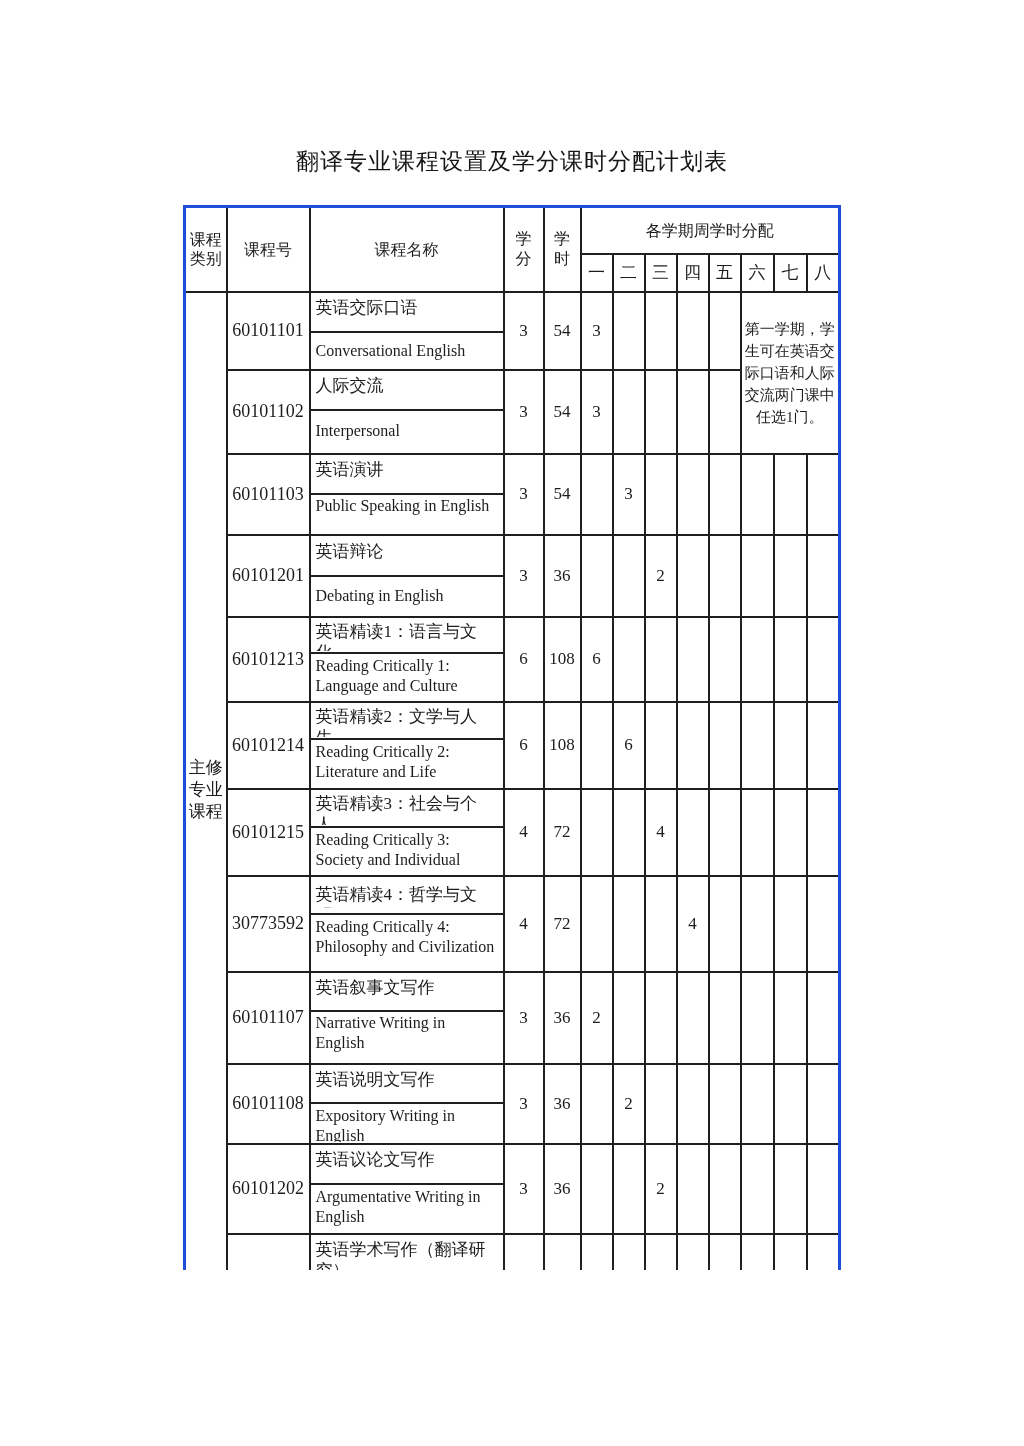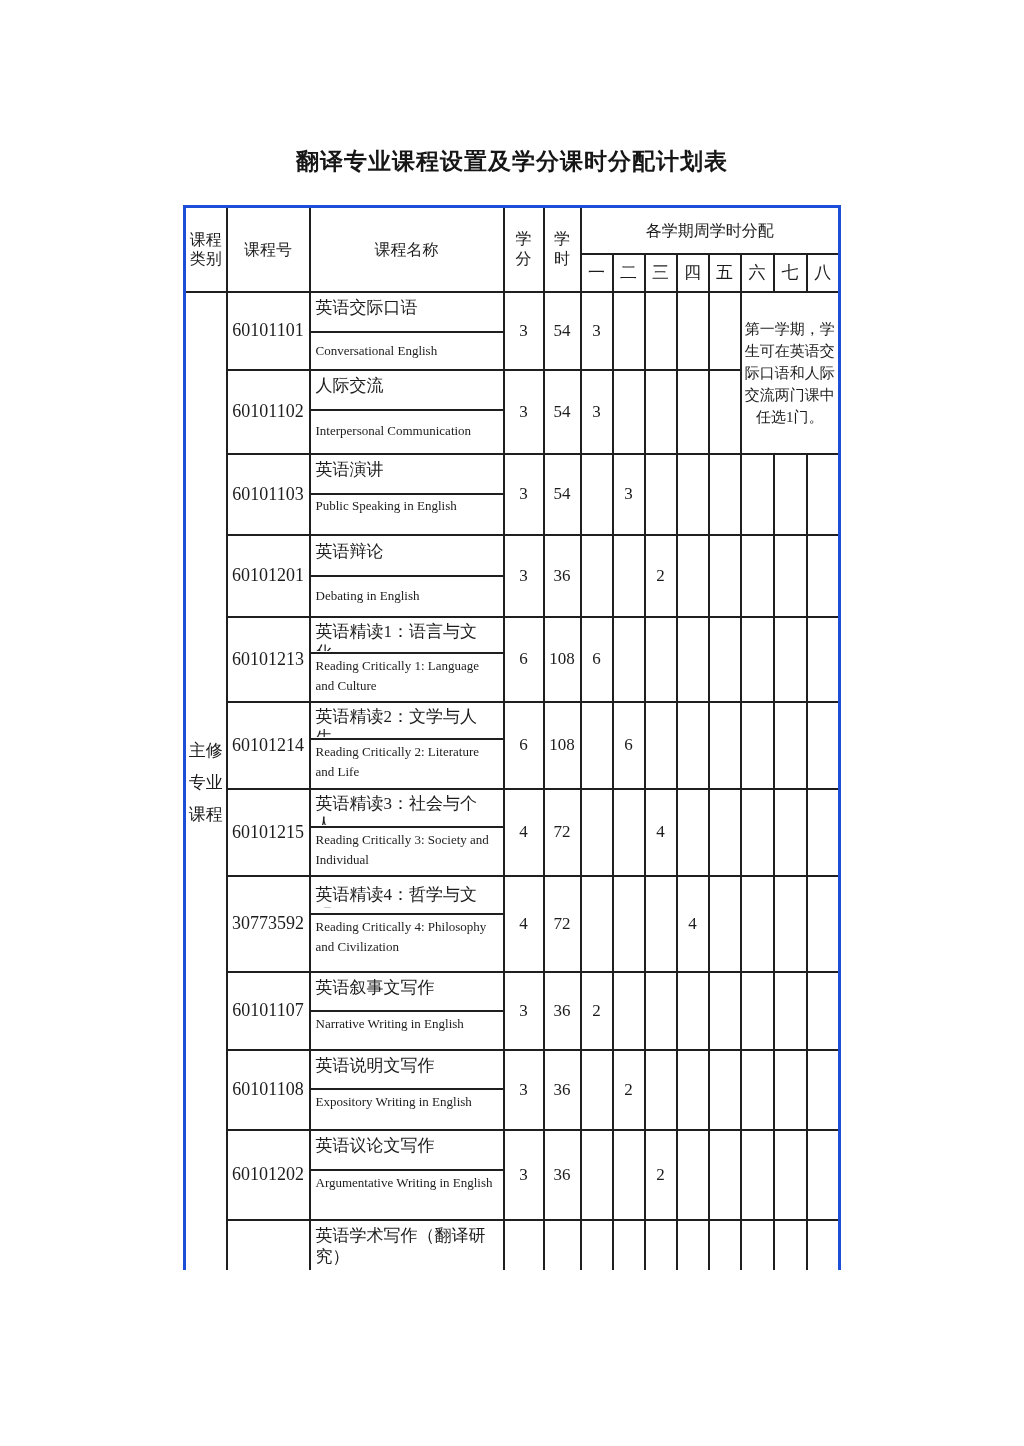--- a/index.html
+++ b/index.html
@@ -13,21 +13,21 @@
     color: #1c1c1c;
     overflow: hidden;
   }
   .doc-title {
     position: absolute;
     top: 146px;
     left: 0;
     width: 100%;
     text-align: center;
     font-size: 23px;
-    font-weight: bold;
+    font-weight: normal;
     letter-spacing: 1px;
     color: #161616;
   }
   .table-clip {
     position: absolute;
     top: 205px;
     left: 183px;
     width: 660px;
     height: 1065px;
     overflow: hidden;
@@ -45,41 +45,41 @@
     text-align: center;
     font-weight: normal;
     color: #1c1c1c;
     overflow: hidden;
   }
   thead th { font-size: 16px; line-height: 19px; }
   thead .sem-h { font-size: 17px; }
   .narrow-head { width: 1.2em; margin: 0 auto; line-height: 20px; }
   .cat-label {
     font-size: 17px;
-    line-height: 32px;
+    line-height: 22px;
     width: 2.2em;
     margin: 16px auto;
   }
   .cell-no { font-size: 18px; letter-spacing: 0px; }
   .cell-num { font-size: 17px; }
   .name-td { vertical-align: top; text-align: left; }
   .zh-inner, .en-inner {
     overflow: hidden;
     display: flex;
     flex-direction: column;
     justify-content: flex-start;
     text-align: left;
   }
   .zh-inner {
     font-size: 17px;
     line-height: 21px;
     padding: 2px 16px 8px 5px;
   }
   .en-inner {
-    font-size: 13px;
+    font-size: 16px;
     line-height: 20px;
     padding: 1px 8px 0 5px;
   }
   .vc { justify-content: center; padding-top: 0; }
   .just { text-align: justify; text-justify: inter-word; }
   .note-td {
     font-size: 15px;
     line-height: 22px;
     text-align: center;
     vertical-align: middle;
@@ -326,21 +326,21 @@
           <td rowspan="2" class="cell-num"></td>
           <td rowspan="2" class="cell-num"></td>
           <td rowspan="2" class="cell-num"></td>
           <td rowspan="2" class="cell-num"></td>
           <td rowspan="2" class="cell-num"></td>
           <td rowspan="2" class="cell-num"></td>
           <td rowspan="2" class="cell-num"></td>
         </tr>
         <tr style="height:39px">
           <td class="name-td">
-              <div class="en-inner" style="height:35px">Narrative Writing in English</div>
+              <div class="en-inner" style="height:51px">Narrative Writing in English</div>
             </td>
         </tr>
 
         <tr style="height:39px">
           <td rowspan="2" class="cell-no">60101108</td>
           <td class="name-td">
               <div class="zh-inner vc" style="height:35px">英语说明文写作</div>
             </td>
           <td rowspan="2" class="cell-num">3</td>
           <td rowspan="2" class="cell-num">36</td>

